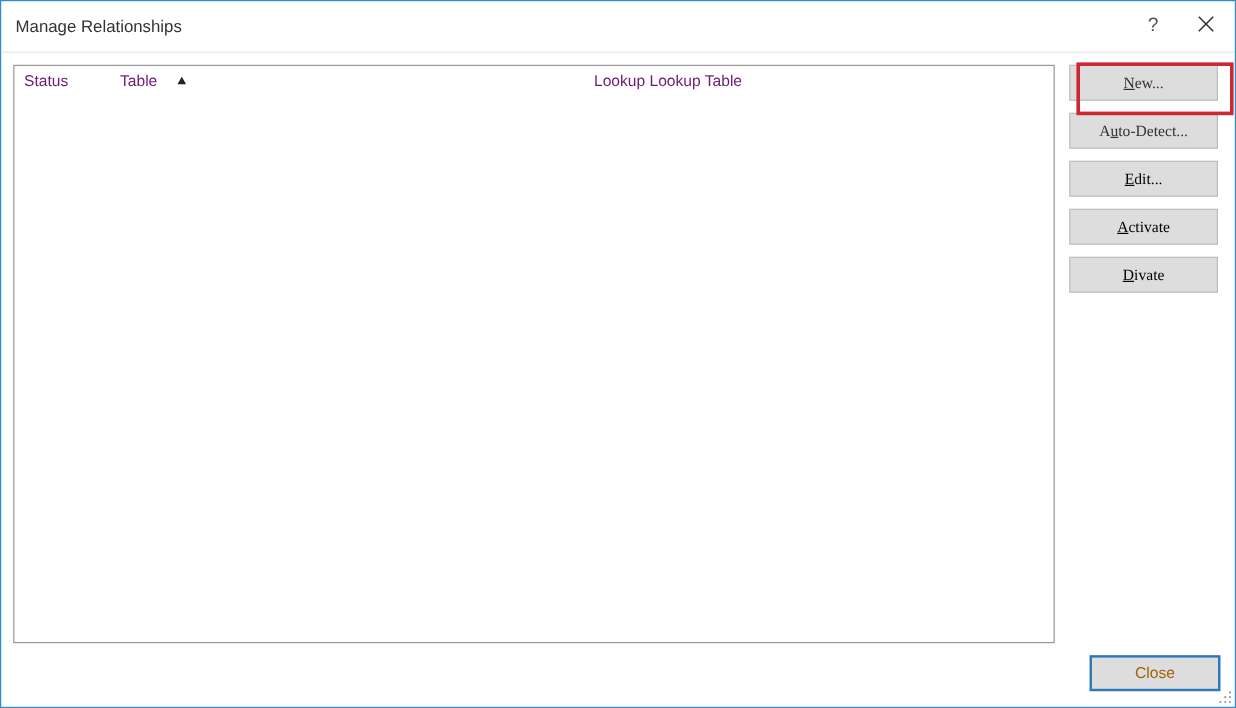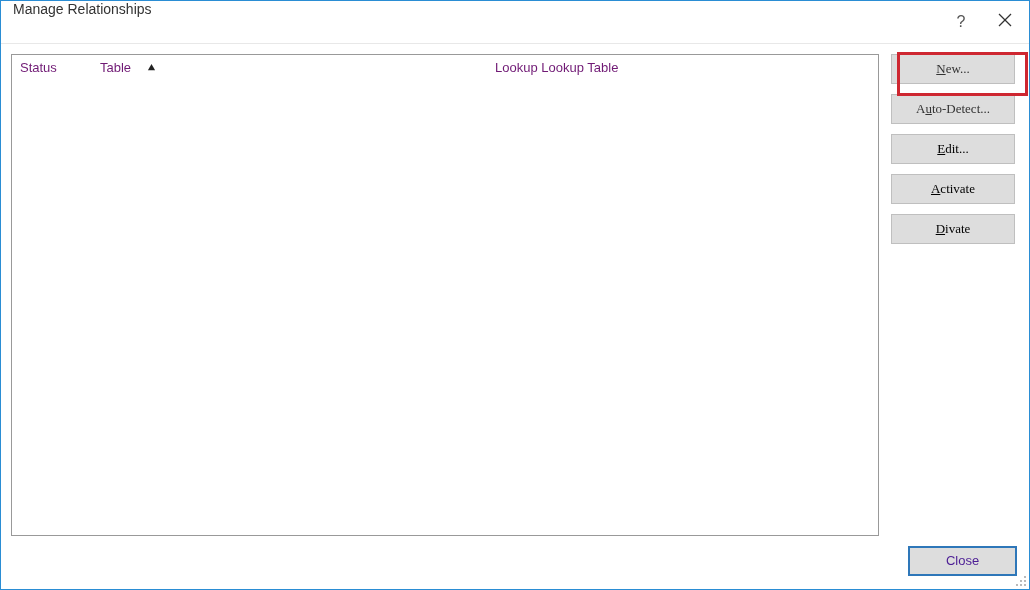--- a/index.html
+++ b/index.html
@@ -21,20 +21,21 @@
       border: 1px solid #2a8dd4;
       display: flex;
       flex-direction: column;
       position: relative;
       background: #fff;
     }
 
     .titlebar {
       height: 44px;
       display: flex;
+      align-items: center;
       padding: 0 0 0 12px;
       border-bottom: 1px solid #e8e8e8;
     }
 
     .titlebar-title {
       font-size: 14px;
       flex: 1;
       color: #333;
     }
 
@@ -173,21 +174,21 @@
 
     .close-button {
       width: 109px;
       height: 30px;
       border: 2px solid #2e77b9;
       background: #ddd;
       display: flex;
       align-items: center;
       justify-content: center;
       font-size: 13px;
-      color: #4c1d95;
+      color: #a16207;
       cursor: pointer;
     }
 
     .resize-grip {
       position: absolute;
       right: 2px;
       bottom: 2px;
       width: 12px;
       height: 12px;
       pointer-events: none;

